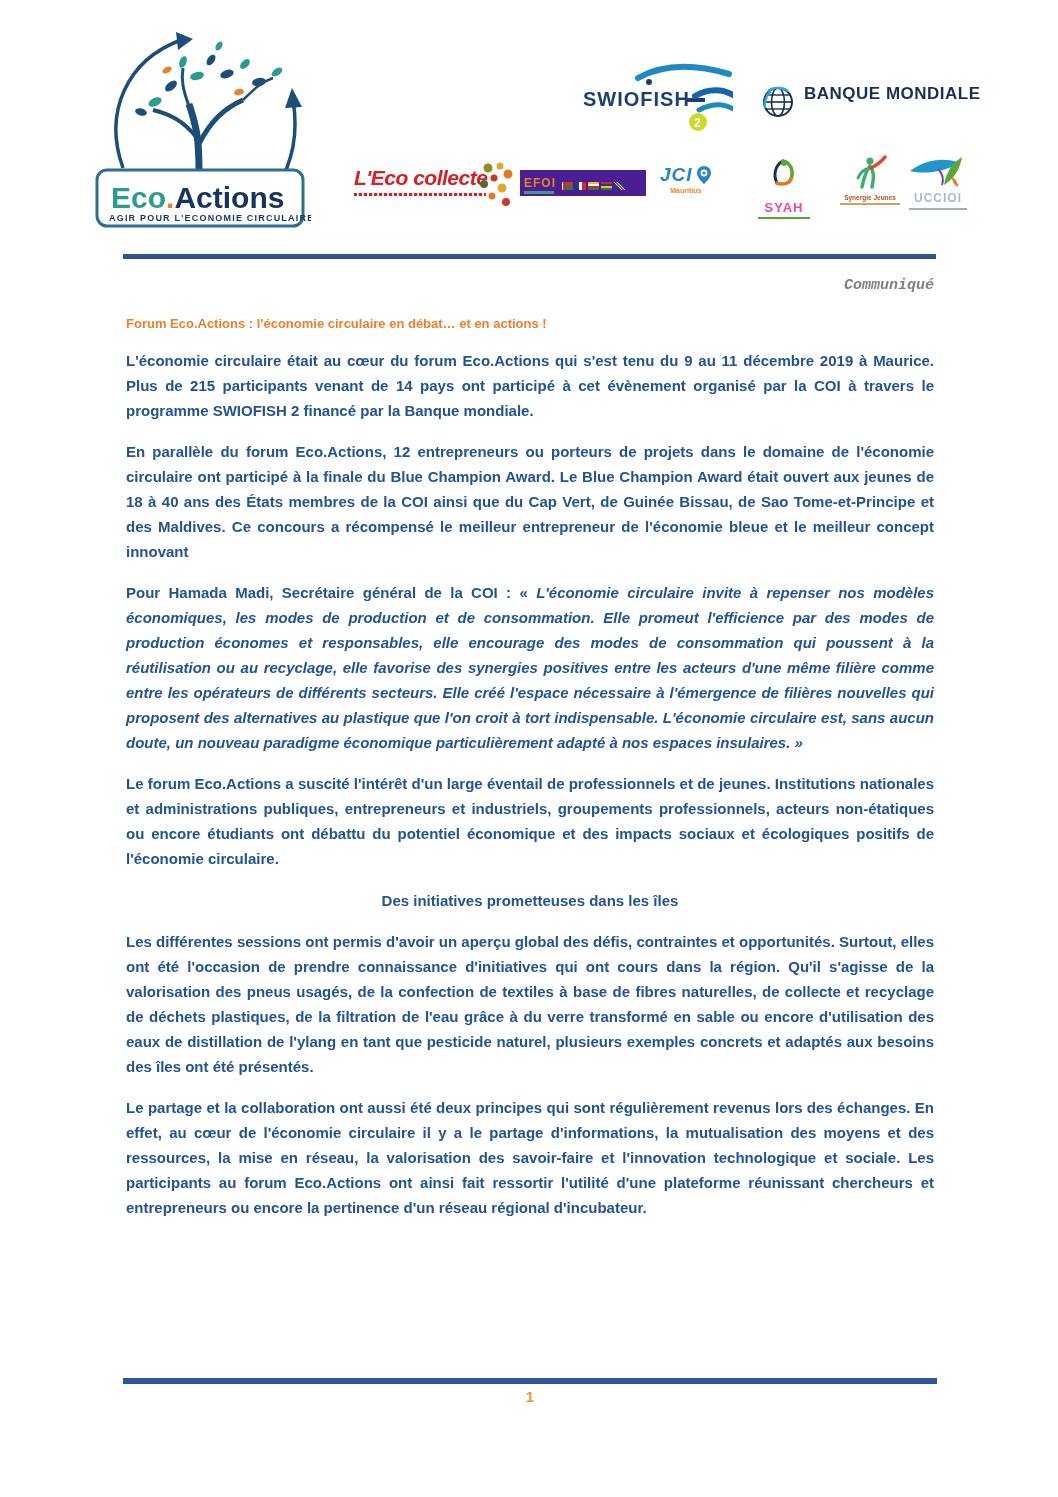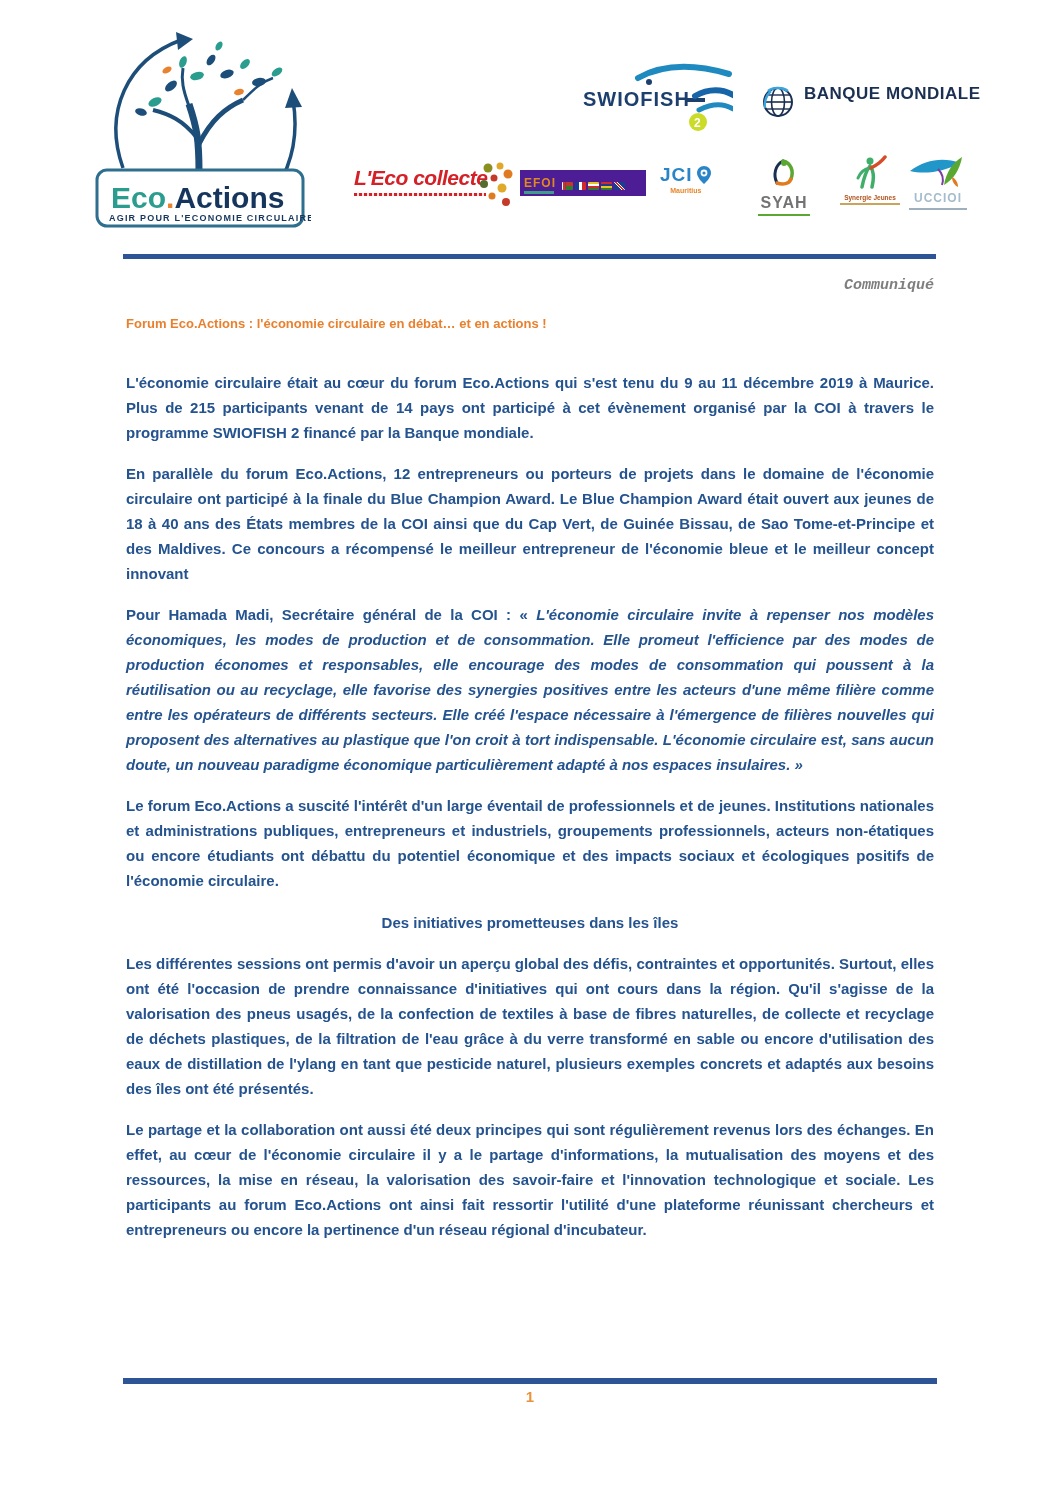--- a/index.html
+++ b/index.html
@@ -30,37 +30,37 @@
   .efoi-sub{height:3px;width:30px;background:#3f9e8a;margin-top:2px;}
   .flags{display:flex;gap:2px;margin-left:2px;}
   .flag{width:11px;height:8px;border-radius:1px;}
   .flag-mg{background:linear-gradient(90deg,#ffffff 0 34%,#c0392b 34% 100%),linear-gradient(#c0392b 0 50%,#2e7d32 50% 100%);background-size:34% 100%,66% 100%;background-position:left,right;background-repeat:no-repeat;}
   .flag-fr{background:linear-gradient(90deg,#1a3d8f 0 33%,#fff 33% 66%,#d02a2a 66% 100%);}
   .flag-km{background:linear-gradient(#e8c51e 0 25%,#ffffff 25% 50%,#d02a2a 50% 75%,#2e7d32 75% 100%);}
   .flag-mu{background:linear-gradient(#d02a2a 0 25%,#1a3d8f 25% 50%,#e8c51e 50% 75%,#2e7d32 75% 100%);}
   .flag-uk{background:linear-gradient(45deg,#1a3d8f 0 40%,#fff 40% 45%,#d02a2a 45% 55%,#fff 55% 60%,#1a3d8f 60% 100%);}
   .jci-logo{position:absolute;left:660px;top:164px;text-align:center;}
   .jci-row{display:flex;align-items:center;gap:3px;justify-content:center;}
-  .jci-name{color:#2a85c8;font-size:19px;font-weight:bold;letter-spacing:1px;}
+  .jci-name{color:#2a85c8;font-size:19px;font-weight:bold;letter-spacing:1px;font-style:italic;}
   .jci-region{color:#e8862a;font-size:7px;font-weight:bold;margin-top:1px;}
   .syah-logo{position:absolute;left:752px;top:157px;width:64px;text-align:center;}
-  .syah-name{color:#737373;font-size:16px;font-weight:bold;letter-spacing:1px;margin-top:3px;}
+  .syah-name{color:#ec4899;font-size:13px;font-weight:bold;letter-spacing:1px;margin-top:9px;}
   .syah-sub{height:2px;width:52px;background:#5aa832;margin:2px auto 0;}
   .synergie-logo{position:absolute;left:832px;top:155px;width:76px;text-align:center;}
   .synergie-name{color:#b0541e;font-size:6.5px;font-weight:bold;margin-top:1px;}
   .synergie-sub{height:2px;width:60px;background:#c9a45a;margin:2px auto 0;}
   .uccioi-logo{position:absolute;left:905px;top:155px;width:66px;text-align:center;}
   .uccioi-name{color:#a5bccb;font-size:12px;font-weight:bold;letter-spacing:1px;margin-top:-4px;}
   .uccioi-sub{height:2px;width:58px;background:#9fb0bd;margin:3px auto 0;}
   
   .content{position:absolute;top:259px;left:126px;width:808px;color:#24538f;}
   .kicker{margin-top:18px;text-align:right;color:#7f7f7f;font-size:15px;font-weight:bold;font-style:italic;font-family:Liberation Mono, monospace;}
   .doc-title{margin-top:22px;color:#e8802e;font-size:13px;font-weight:bold;}
   .para{margin-top:16px;font-size:15px;font-weight:bold;line-height:25px;text-align:justify;}
-  .para.first{margin-top:39px;}
+  .para.first{margin-top:17px;}
   .subheading{margin-top:17px;font-size:15px;font-weight:bold;line-height:25px;text-align:center;}
   .quote-italic{font-style:italic;}
   
   .footer-rule{position:absolute;top:1378px;left:123px;width:814px;height:6px;background:#2d5494;}
   .page-number{position:absolute;top:1388px;left:123px;width:814px;text-align:center;color:#e8933a;font-size:15px;font-weight:bold;}
 </style>
 </head>
 <body>
 
 <div class="page">

